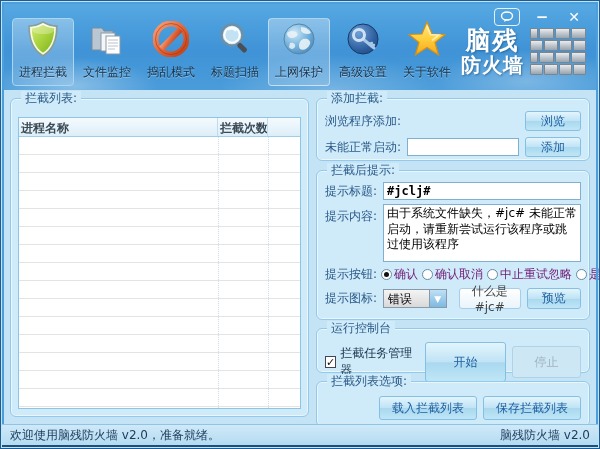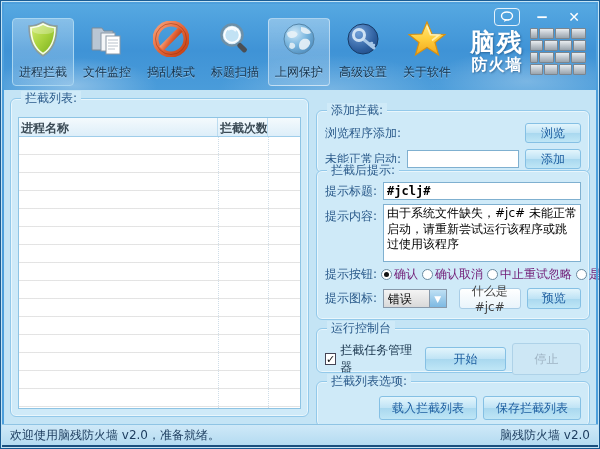--- a/index.html
+++ b/index.html
@@ -46,21 +46,21 @@
   }
   .tab.hovered {
     background:linear-gradient(180deg, rgba(255,255,255,.34), rgba(255,255,255,.14));
     border:1px solid rgba(255,255,255,.45);
   }
 
   .logo { position:absolute; right:12px; top:26px; display:flex; align-items:center; gap:6px; }
   .logo-text { text-align:center; color:#fff; font-weight:bold; line-height:1.05;
                text-shadow:1px 1px 2px rgba(20,60,100,.5); }
   .logo-line1 { font-size:25px; letter-spacing:2px; }
-  .logo-line2 { font-size:16px; letter-spacing:1px; }
+  .logo-line2 { font-size:20px; letter-spacing:1px; }
   
   .wall { width:56px; height:48px; display:flex; flex-direction:column; gap:1px; }
   .wall-row { display:flex; gap:1px; height:11px; }
   .brick { flex:1; background:linear-gradient(180deg,#e9edf0 0%,#c3cad1 45%,#9aa4ad 100%);
            border:1px solid #7c858e; border-radius:1px; }
   .wall-row.offset .brick.half { flex:.5; }
 
   
   .content { position:absolute; left:3px; right:3px; top:89px; bottom:25px; background:#c4e4f5; }
 
@@ -85,21 +85,21 @@
   .lv-h-cell { padding:2px 2px; border-right:1px solid #bcdcf0; white-space:nowrap; overflow:hidden;font-weight:bold; }
   .lv-h-cell.c1 { width:199px; }
   .lv-h-cell.c2 { width:50px; }
   .lv-h-cell.c3 { flex:1; border-right:none; }
   .lv-body { position:absolute; left:0; right:0; top:19px; bottom:0; overflow:hidden;
     background:repeating-linear-gradient(180deg, transparent 0 17px, rgba(205,205,205,.55) 17px 18px);
   }
   .lv-vline { position:absolute; top:0; bottom:0; width:0; border-left:1px dotted #cfdde8; }
 
   
-  .gb-add   { left:312px; right:6px; top:20px;   height:63px; }
+  .gb-add   { left:312px; right:6px; top:8px;   height:63px; }
   .gb-prompt{ left:312px; right:6px; top:80px;  height:150px; }
   .gb-run   { left:312px; right:6px; top:238px; height:45px; }
   .gb-opt   { left:312px; right:6px; top:291px; height:46px; }
 
   .row { display:flex; align-items:center; gap:6px; padding:0 8px; }
   .lbl { color:#2a5a8a; white-space:nowrap; }
 
   .btn {
     background:linear-gradient(180deg,#e3f5fc 0%,#bfe3f5 50%,#a9d8ef 52%,#bfe6f6 100%);
     border:1px solid #85c0e4; border-radius:3px; color:#1e5fa0;
@@ -407,21 +407,21 @@
     </div>
 
     <div class="groupbox gb-run">
       <span class="group-title">运行控制台</span>
       <div class="row" style="margin-top:13px;">
         <span class="checkbox">
           <span class="box">✓</span>
           <span>拦截任务管理器</span>
         </span>
         <div style="flex:1"></div>
-        <div class="btn" style="width:92px; height:24px;">开始</div>
+        <div class="btn" style="width:92px; height:40px;">开始</div>
         <div class="btn disabled" style="width:78px; height:32px;">停止</div>
       </div>
     </div>
 
     <div class="groupbox gb-opt">
       <span class="group-title">拦截列表选项:</span>
       <div class="row" style="margin-top:14px; justify-content:flex-end;">
         <div class="btn" style="width:98px; height:24px;">载入拦截列表</div>
         <div class="btn" style="width:98px; height:24px;">保存拦截列表</div>
       </div>

